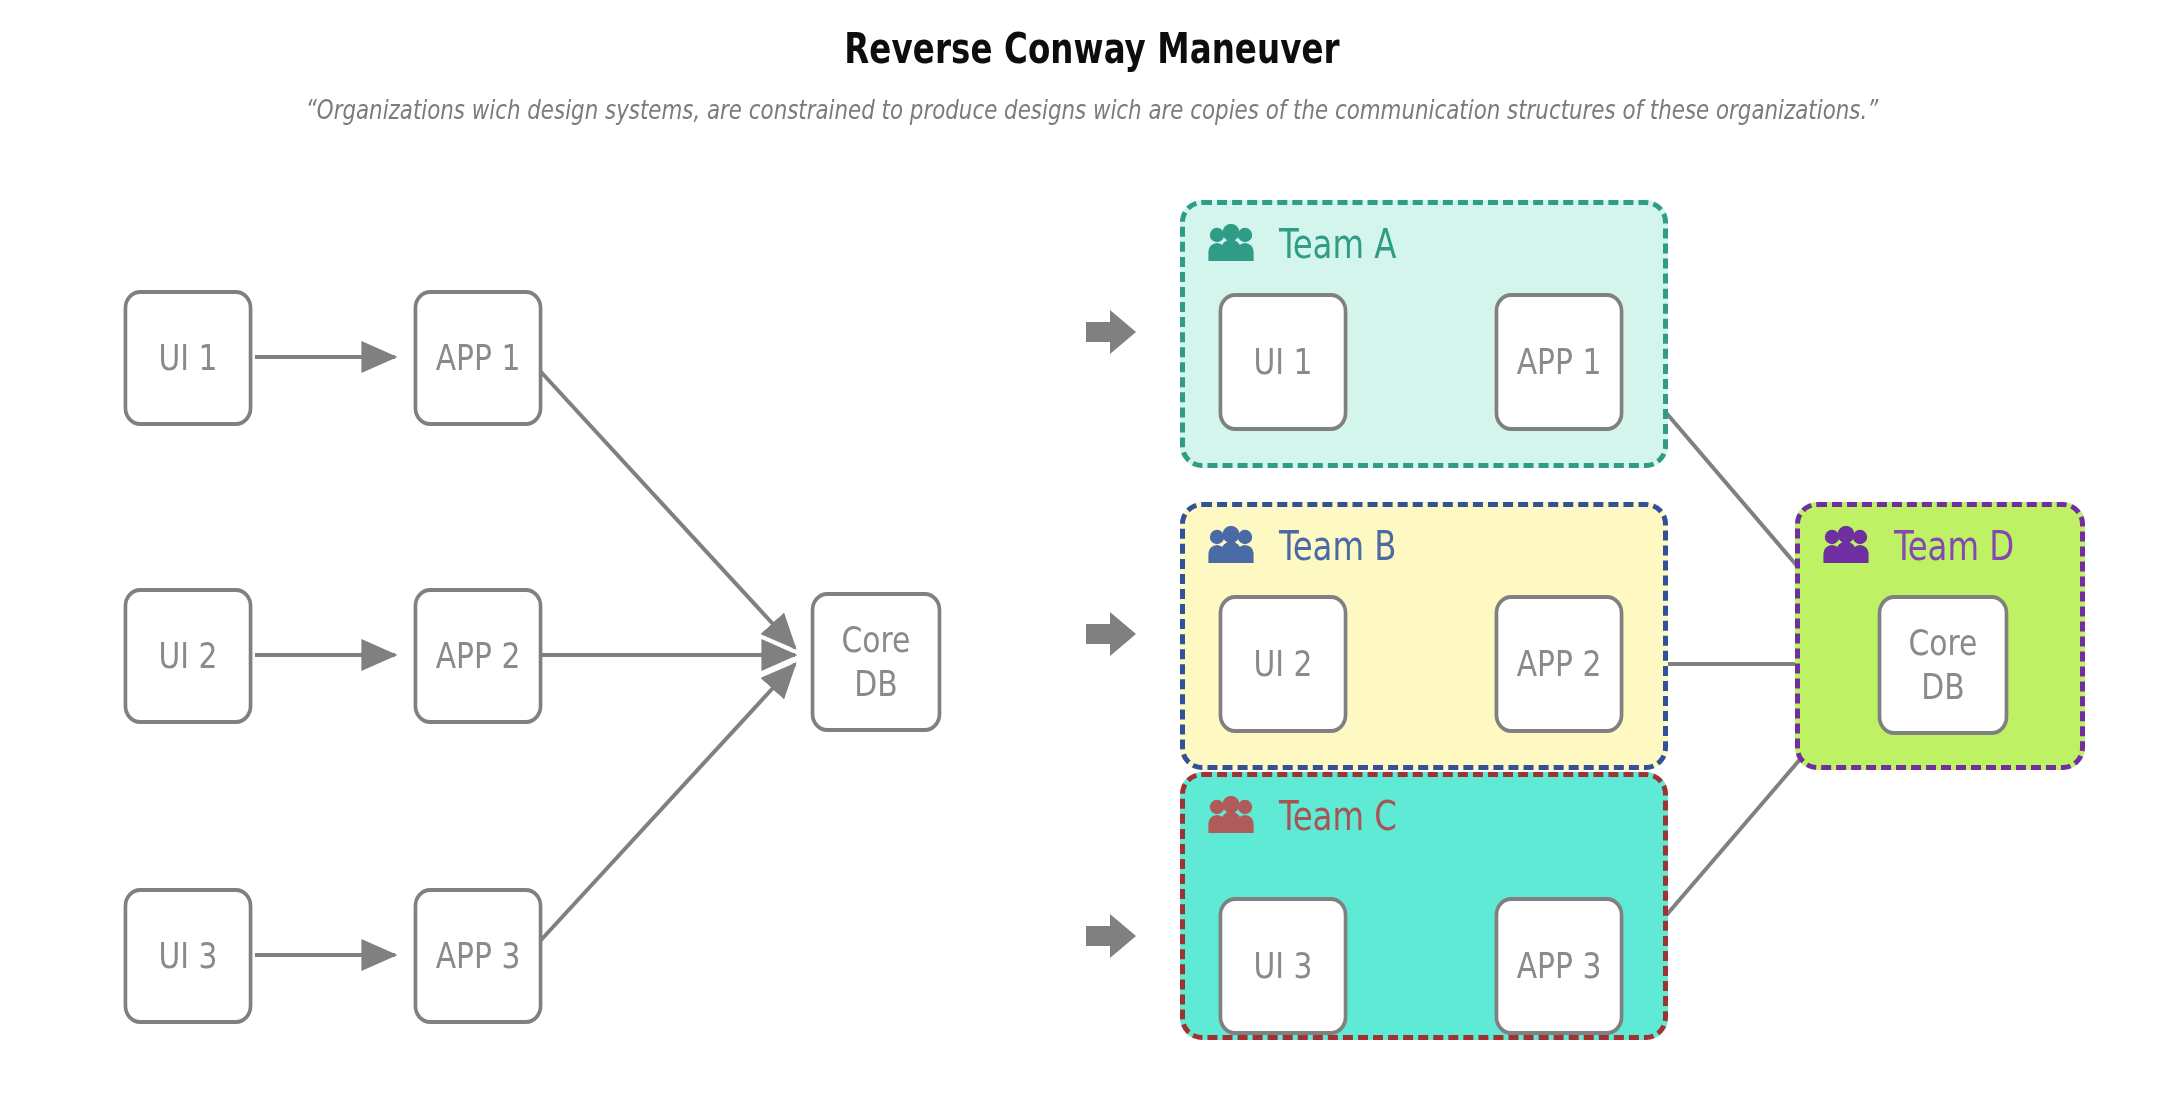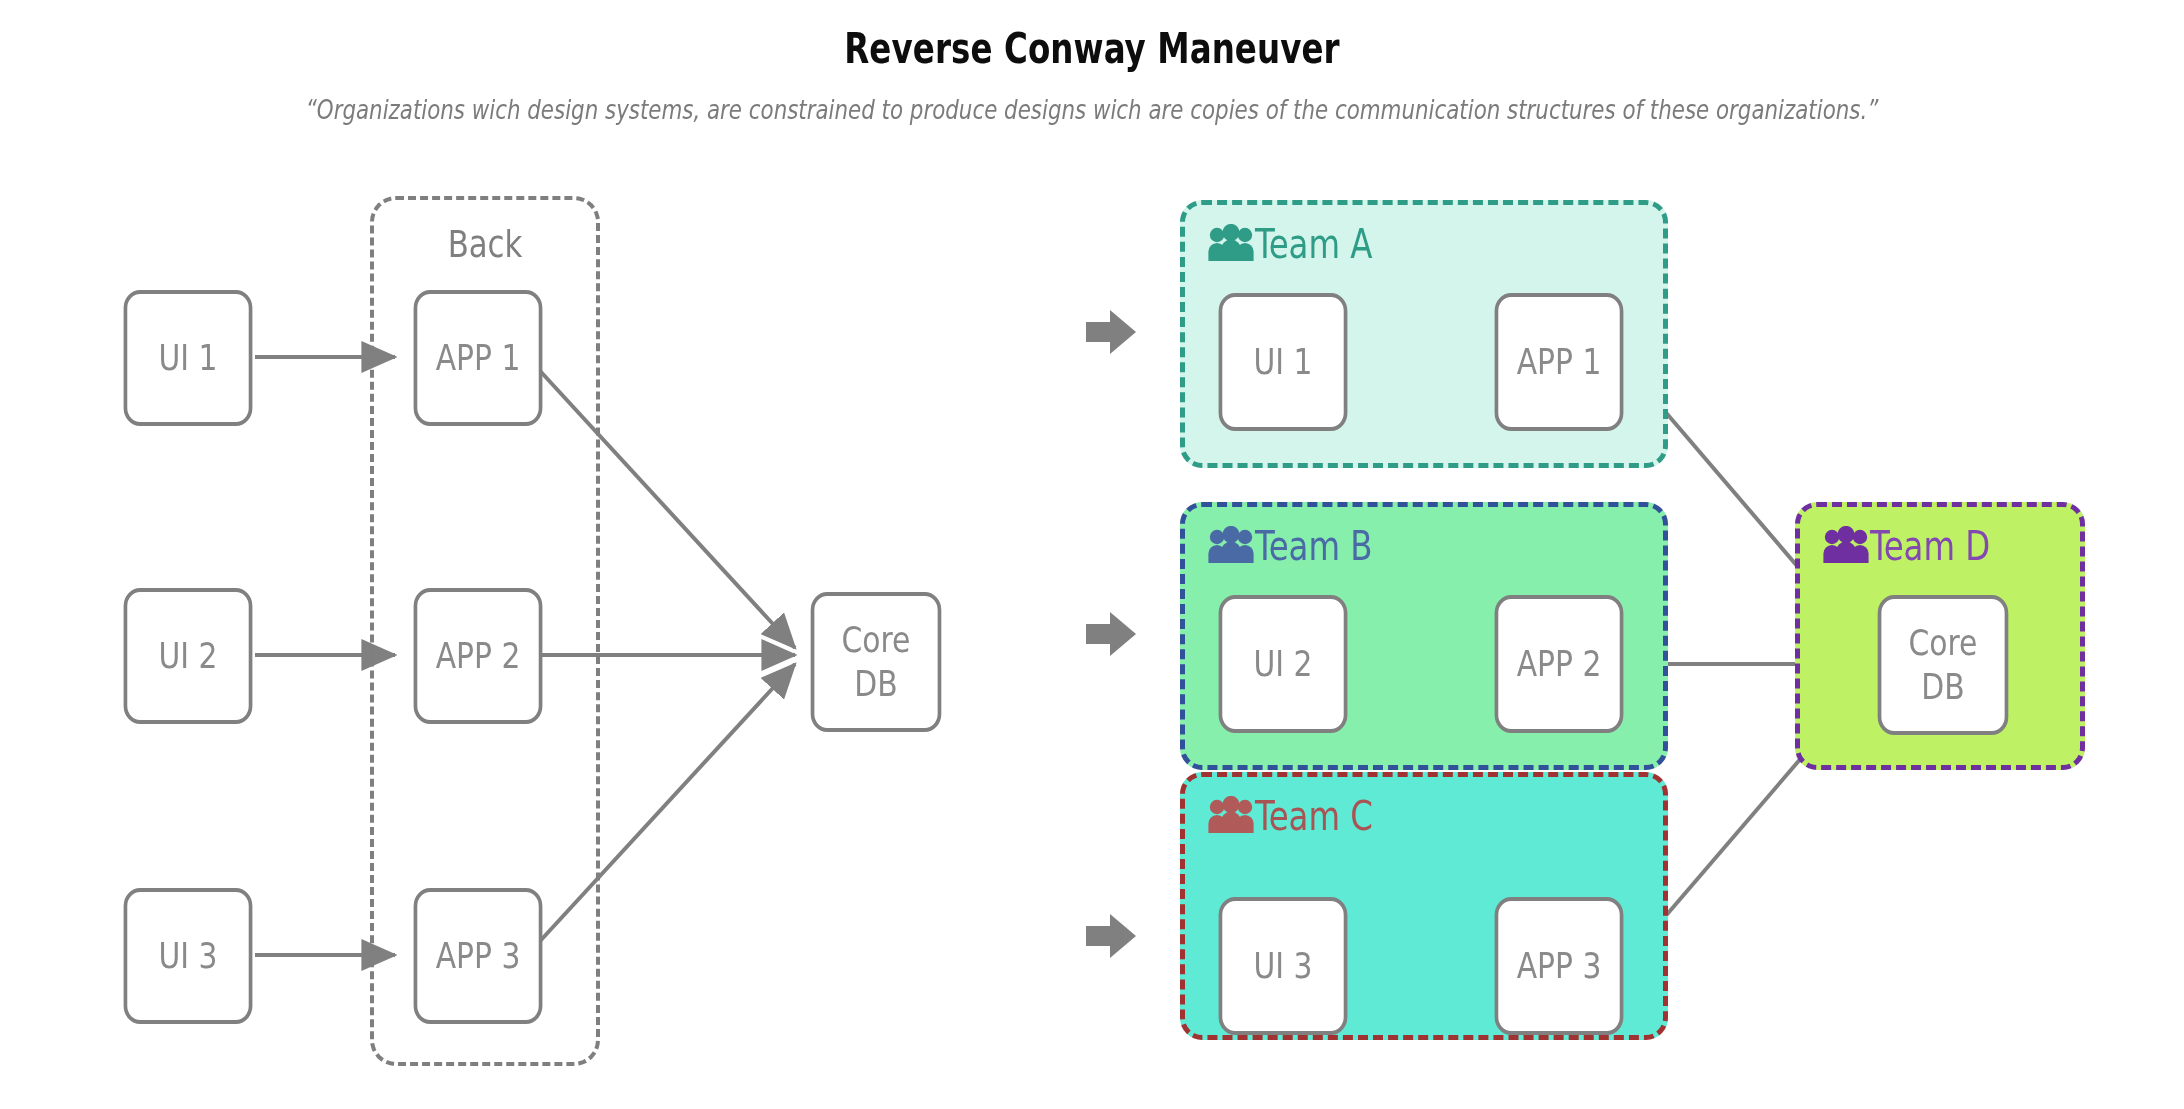--- a/index.html
+++ b/index.html
@@ -63,21 +63,21 @@
 
   
   .team{
     position:absolute;
     border:5px dashed #000;
     border-radius:22px;
     box-sizing:border-box;
   }
   .team-head{
     position:absolute;top:16px;left:22px;
-    display:flex;align-items:center;gap:0;
+    display:flex;align-items:center;gap:24px;
   }
   .team-head .label{
     font-family:"DejaVu Sans Condensed","Liberation Sans",sans-serif;
     font-size:40px;
     transform:scaleX(.9);transform-origin:left center;
     white-space:nowrap;
   }
   .people-icon{display:block;}
 
   
@@ -119,23 +119,20 @@
   <div class="node" style="left:118px;top:290px;width:140px;height:136px;">
     <span>UI 1</span>
   </div>
   <div class="node" style="left:118px;top:588px;width:140px;height:136px;">
     <span>UI 2</span>
   </div>
   <div class="node" style="left:118px;top:888px;width:140px;height:136px;">
     <span>UI 3</span>
   </div>
 
-  <div class="group" style="left:370px;top:196px;width:230px;height:870px;">
-    <div class="group-label" style="top:22px;">Back</div>
-  </div>
   <div class="node" style="left:408px;top:290px;width:140px;height:136px;">
     <span>APP 1</span>
   </div>
   <div class="node" style="left:408px;top:588px;width:140px;height:136px;">
     <span>APP 2</span>
   </div>
   <div class="node" style="left:408px;top:888px;width:140px;height:136px;">
     <span>APP 3</span>
   </div>
 
@@ -169,21 +166,21 @@
       <div class="label" style="color:#2e9c86;">Team A</div>
     </div>
   </div>
   <div class="node" style="left:1213px;top:293px;width:140px;height:138px;">
     <span>UI 1</span>
   </div>
   <div class="node" style="left:1489px;top:293px;width:140px;height:138px;">
     <span>APP 1</span>
   </div>
 
-  <div class="team" style="left:1180px;top:502px;width:488px;height:268px;background:#86efac;border-color:#32519b;">
+  <div class="team" style="left:1180px;top:502px;width:488px;height:268px;background:#fef9c3;border-color:#32519b;">
     <div class="team-head">
       <svg class="people-icon" width="48" height="40" viewBox="0 0 48 40">
         <circle cx="10" cy="11" r="7.2" fill="#4a6aa5"></circle>
         <path d="M1.4,37 v-9.5 a8.6,8.6 0 0 1 17.2,0 V37 z" fill="#4a6aa5"></path>
         <circle cx="38" cy="11" r="7.2" fill="#4a6aa5"></circle>
         <path d="M29.4,37 v-9.5 a8.6,8.6 0 0 1 17.2,0 V37 z" fill="#4a6aa5"></path>
         <circle cx="24" cy="8.5" r="8.6" fill="#4a6aa5"></circle>
         <path d="M13.6,37 v-11 a10.4,10.4 0 0 1 20.8,0 V37 z" fill="#4a6aa5"></path>
       </svg>
       <div class="label" style="color:#4a6aa5;">Team B</div>

